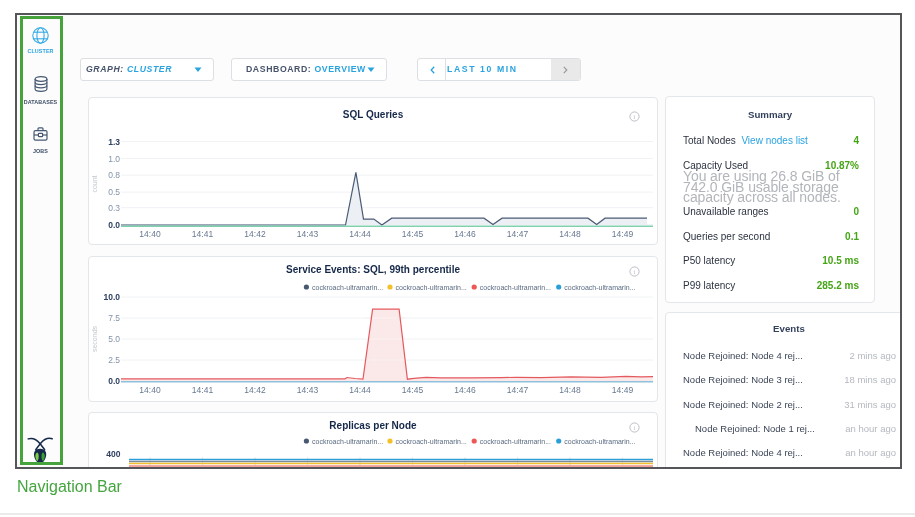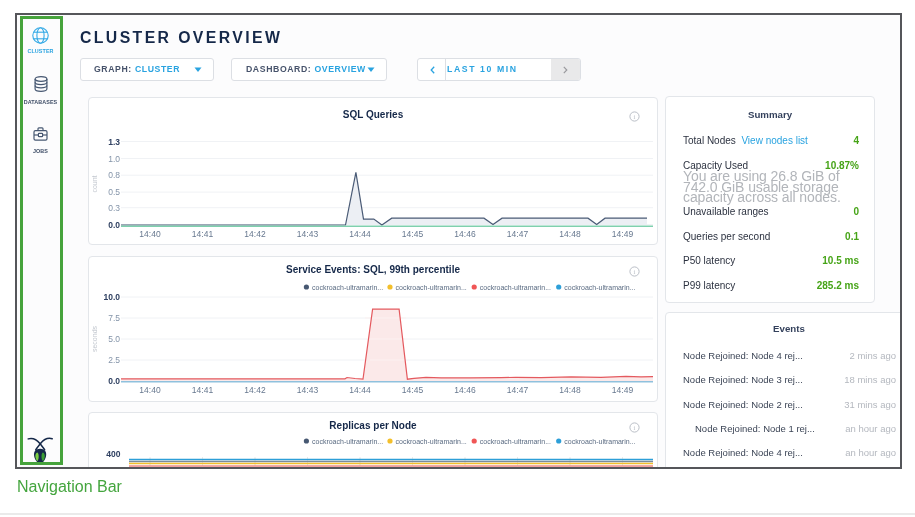--- a/index.html
+++ b/index.html
@@ -54,24 +54,23 @@
       <g fill="none" stroke="#152849" stroke-width="1.5" stroke-linecap="round">
         <path d="M4.2,4.9 C9,3.6 13,5.9 15.9,9.5 C17.6,11.7 19.3,13.6 20.7,15.8"></path>
         <path d="M28.2,4.7 C23.4,3.4 19.4,5.9 16.5,9.5 C14.8,11.7 13.1,13.6 11.7,15.8"></path>
       </g>
       <path d="M16.1,14.8 C13.6,14.8 11.2,15.9 10.4,18 C9.6,20.3 10,23.4 11.6,25.9 C13,28.1 14.6,29.9 16.1,31 C17.6,29.9 19.2,28.1 20.6,25.9 C22.2,23.4 22.6,20.3 21.8,18 C21,15.9 18.6,14.8 16.1,14.8 Z" fill="#152849"></path>
       <path d="M13.3,18.6 C12,19.1 11.3,20.7 11.4,22.3 C11.5,24.3 12.2,26 13.3,27.2 C14.2,26.3 14.7,24.4 14.7,22.5 C14.7,20.7 14.3,19 13.3,18.6 Z" fill="#7ccf44"></path>
       <path d="M18.9,18.6 C20.2,19.1 20.9,20.7 20.8,22.3 C20.7,24.3 20,26 18.9,27.2 C18,26.3 17.5,24.4 17.5,22.5 C17.5,20.7 17.9,19 18.9,18.6 Z" fill="#3b9e33"></path>
     </svg>
   </div>
 
-  <div class="abs" style="left:63px; top:13.5px; font-size:15.8px; font-weight:bold; letter-spacing:2.4px; color:#152849;">CLUSTER OVERVIEW</div>
 
   <div id="controls">
-    <div class="abs" style="left:63px; top:43px; width:134px; height:23px; border:1px solid #dcdfe4; border-radius:3px; background:#fff; font-size:8.7px; font-weight:bold; letter-spacing:0.6px; line-height:21px; padding-left:13px; color:#47536b;">GRAPH:&nbsp;<span style="color:#29a3e0;">CLUSTER</span><svg style="position:absolute; right:11px; top:8px;" width="8" height="6" viewBox="0 0 8 6">
+    <div class="abs" style="left:63px; top:43px; width:134px; height:23px; border:1px solid #dcdfe4; border-radius:3px; background:#fff; font-size:8.7px; font-weight:bold; letter-spacing:0.6px; line-height:21px; padding-left:5px; color:#47536b;font-style:italic;">GRAPH:&nbsp;<span style="color:#29a3e0;">CLUSTER</span><svg style="position:absolute; right:11px; top:8px;" width="8" height="6" viewBox="0 0 8 6">
           <polygon points="0.5,0.5 7.5,0.5 4,5" fill="#29a3e0"></polygon>
         </svg></div>
     <div class="abs" style="left:214px; top:43px; width:156px; height:23px; border:1px solid #dcdfe4; border-radius:3px; background:#fff; font-size:8.7px; font-weight:bold; letter-spacing:0.6px; line-height:21px; padding-left:14px; color:#47536b;">DASHBOARD:&nbsp;<span style="color:#29a3e0;">OVERVIEW</span><svg style="position:absolute; right:11px; top:8px;" width="8" height="6" viewBox="0 0 8 6">
           <polygon points="0.5,0.5 7.5,0.5 4,5" fill="#29a3e0"></polygon>
         </svg></div>
     <div class="abs" style="left:400px; top:43px; width:164px; height:23px; border:1px solid #dcdfe4; border-radius:3px; background:#fff;">
       <div class="abs" style="left:0; top:0; width:28px; height:21px; border-right:1px solid #dcdfe4;">
           <svg style="position:absolute; left:12px; top:7px;" width="5" height="8" viewBox="0 0 5 8">
             <polyline points="4.2,0.8 1.2,4 4.2,7.2" fill="none" stroke="#29a3e0" stroke-width="1.3"></polyline>
           </svg>

